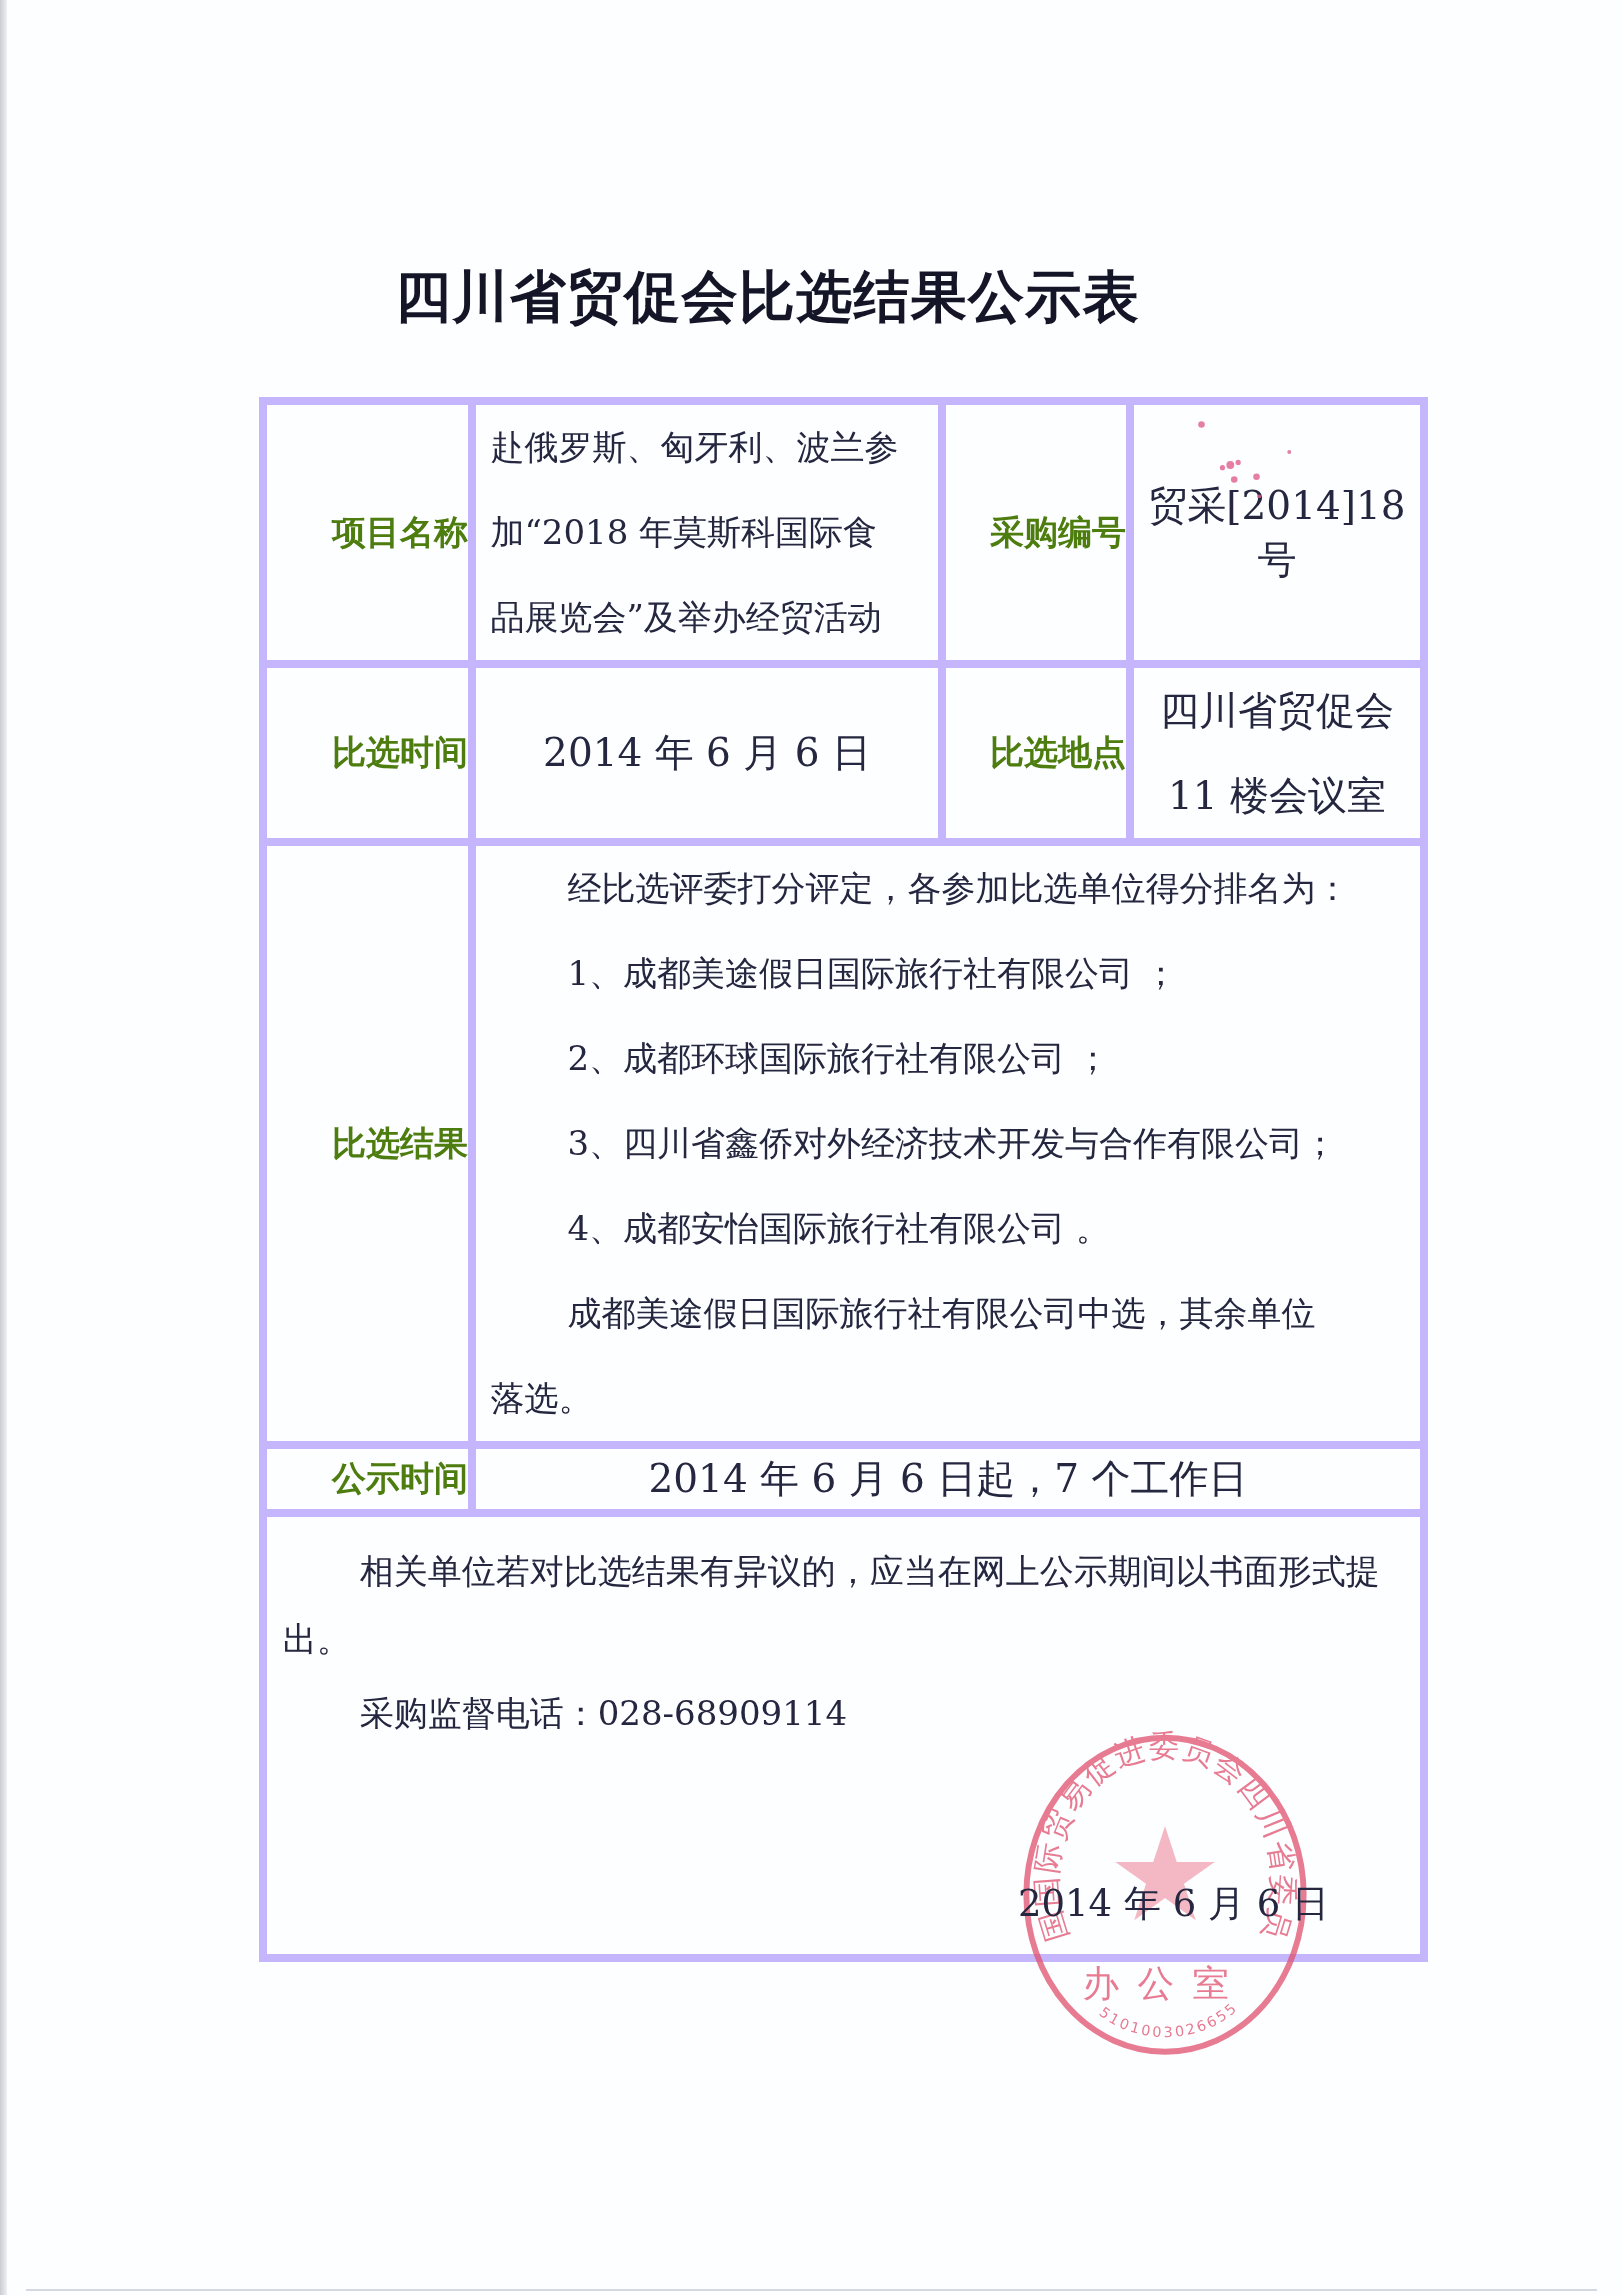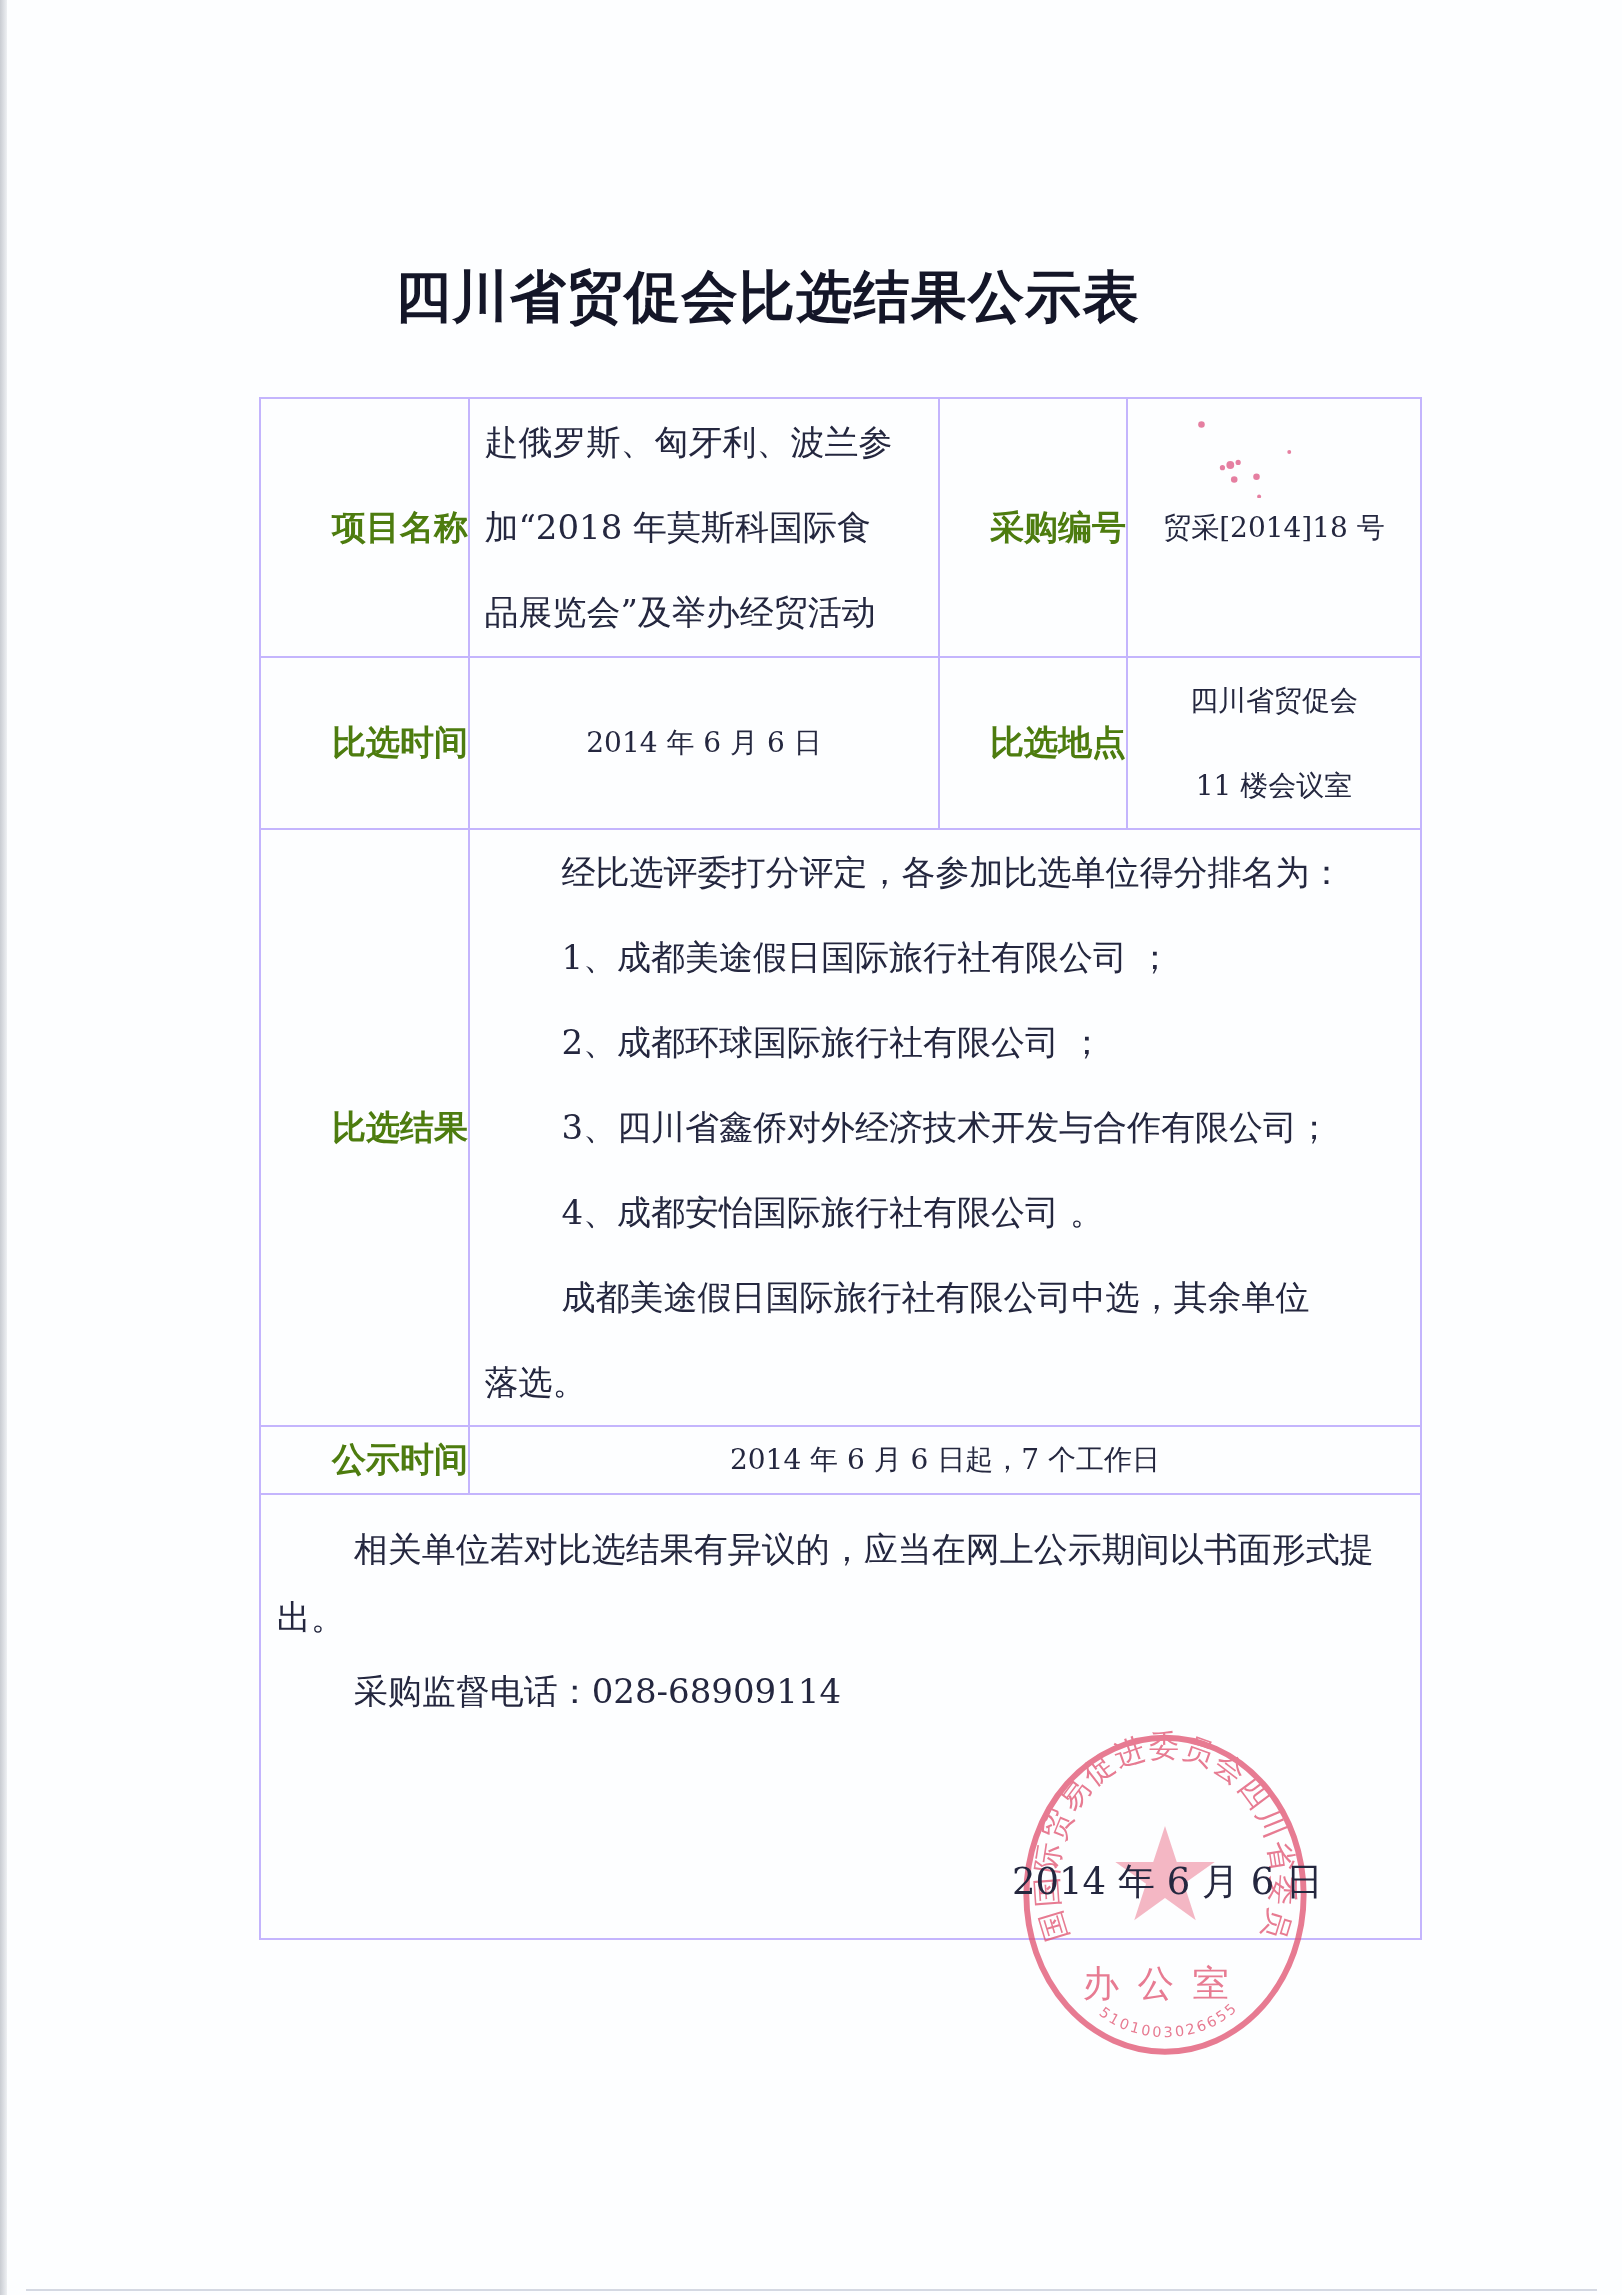--- a/index.html
+++ b/index.html
@@ -40,33 +40,33 @@
     }
     .doc-table {
       position: absolute;
       left: 259px;
       top: 397px;
       width: 1162px;
       border-collapse: collapse;
       table-layout: fixed;
     }
     .doc-table td {
-      border: 2px solid #c4b5fd;
+      border: 8px solid #c4b5fd;
       padding: 0;
       vertical-align: middle;
     }
     .lbl {
       font-family: "DejaVu Sans", "Liberation Sans", sans-serif;
       font-weight: bold;
       font-size: 34px;
       text-align: right;
       color: #4d7c0f;
     }
     .val {
-      font-size: 28px;
+      font-size: 39px;
       text-align: center;
       color: #24273f;
     }
     .proj-name {
       text-align: left;
       padding-left: 14.4px !important;
       line-height: 85px;
       font-size: 34px;
     }
     .loc-cell {

